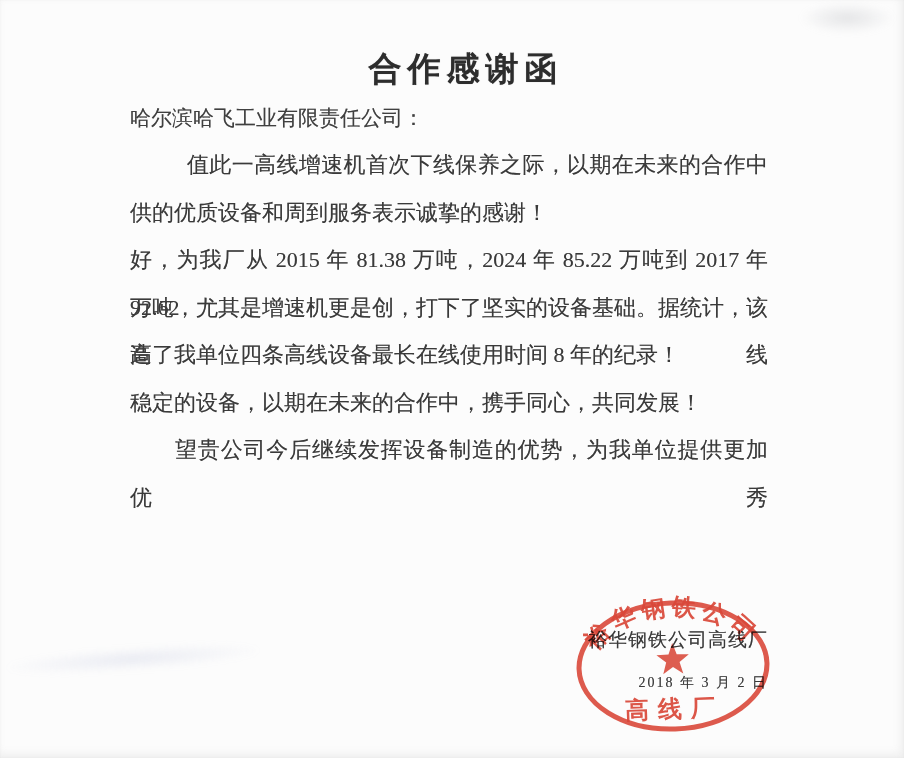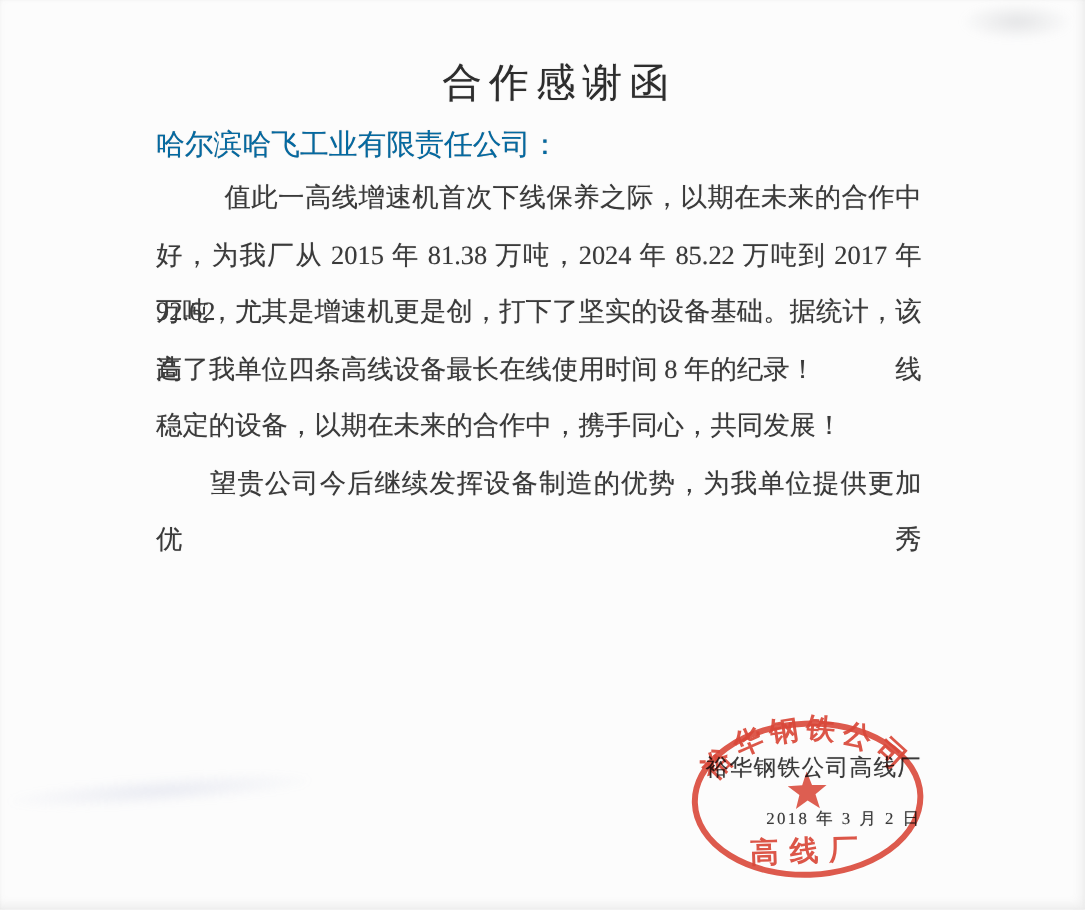--- a/index.html
+++ b/index.html
@@ -16,30 +16,30 @@
     box-shadow: inset -3px -4px 8px rgba(120,120,120,0.10), inset 0 0 2px rgba(180,180,180,0.15);
     overflow: hidden;
   }
   .title {
     position: absolute;
     top: 47px; left: 0; width: 100%;
     margin: 0; padding-left: 28px;
     box-sizing: border-box;
     text-align: center;
     font-size: 33px;
-    font-weight: normal;
+    font-weight: bold;
     letter-spacing: 6px;
     color: #2d2d2d;
     text-shadow: 0 0 0.7px rgba(60,60,60,0.55);
   }
   .salutation {
     position: absolute;
     left: 130px; top: 104px;
-    font-size: 24px;
-    color: #0369a1;
+    font-size: 21px;
+    color: #404040;
     text-shadow: 0 0 0.6px rgba(70,70,70,0.5);
   }
   .body-lines {
     position: absolute;
     left: 130px; top: 141px;
     width: 638px;
     color: #3a3a3a;
     text-shadow: 0 0 0.6px rgba(70,70,70,0.5);
   }
   .line {
@@ -107,20 +107,21 @@
 
   <div class="smudge smudge-tr"></div>
   <div class="smudge smudge-bl"></div>
 
   <h1 class="title">合作感谢函</h1>
 
   <div class="salutation">哈尔滨哈飞工业有限责任公司：</div>
 
   <div class="body-lines">
     <div class="line indent-lg just">值此一高线增速机首次下线保养之际，以期在未来的合作中</div>
+    <div class="line">供的优质设备和周到服务表示诚挚的感谢！</div>
     <div class="line just">好，为我厂从 2015 年 81.38 万吨，2024 年 85.22 万吨到 2017 年 92.62</div>
     <div class="line just">万吨，尤其是增速机更是创，打下了坚实的设备基础。据统计，该高线</div>
     <div class="line">造了我单位四条高线设备最长在线使用时间 8 年的纪录！</div>
     <div class="line">稳定的设备，以期在未来的合作中，携手同心，共同发展！</div>
     <div class="line indent just">望贵公司今后继续发挥设备制造的优势，为我单位提供更加优秀</div>
   </div>
 
   <div class="signature">裕华钢铁公司高线厂</div>
   <div class="date">2018 年 3 月 2 日</div>
 

